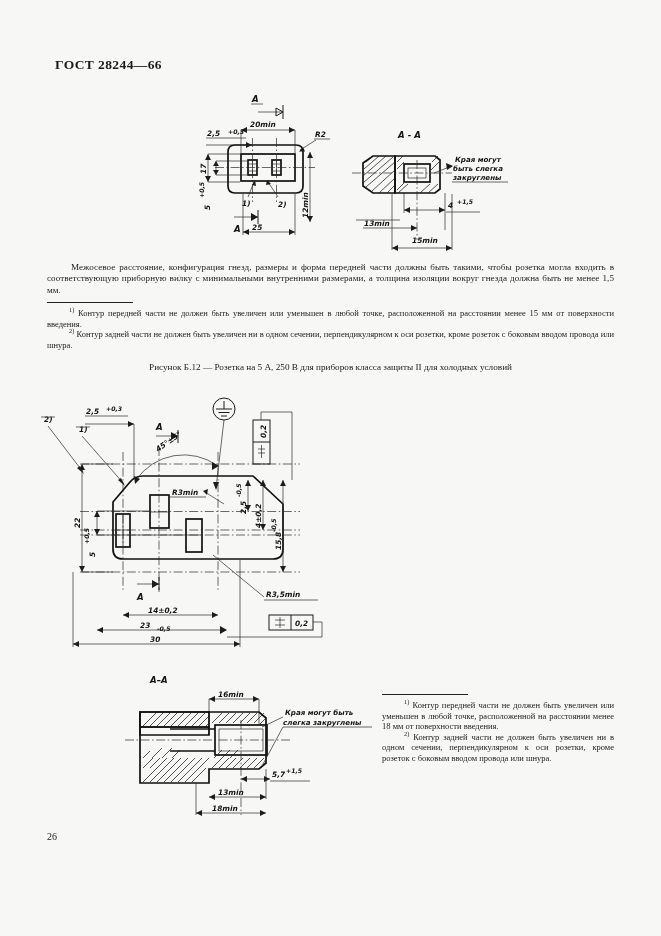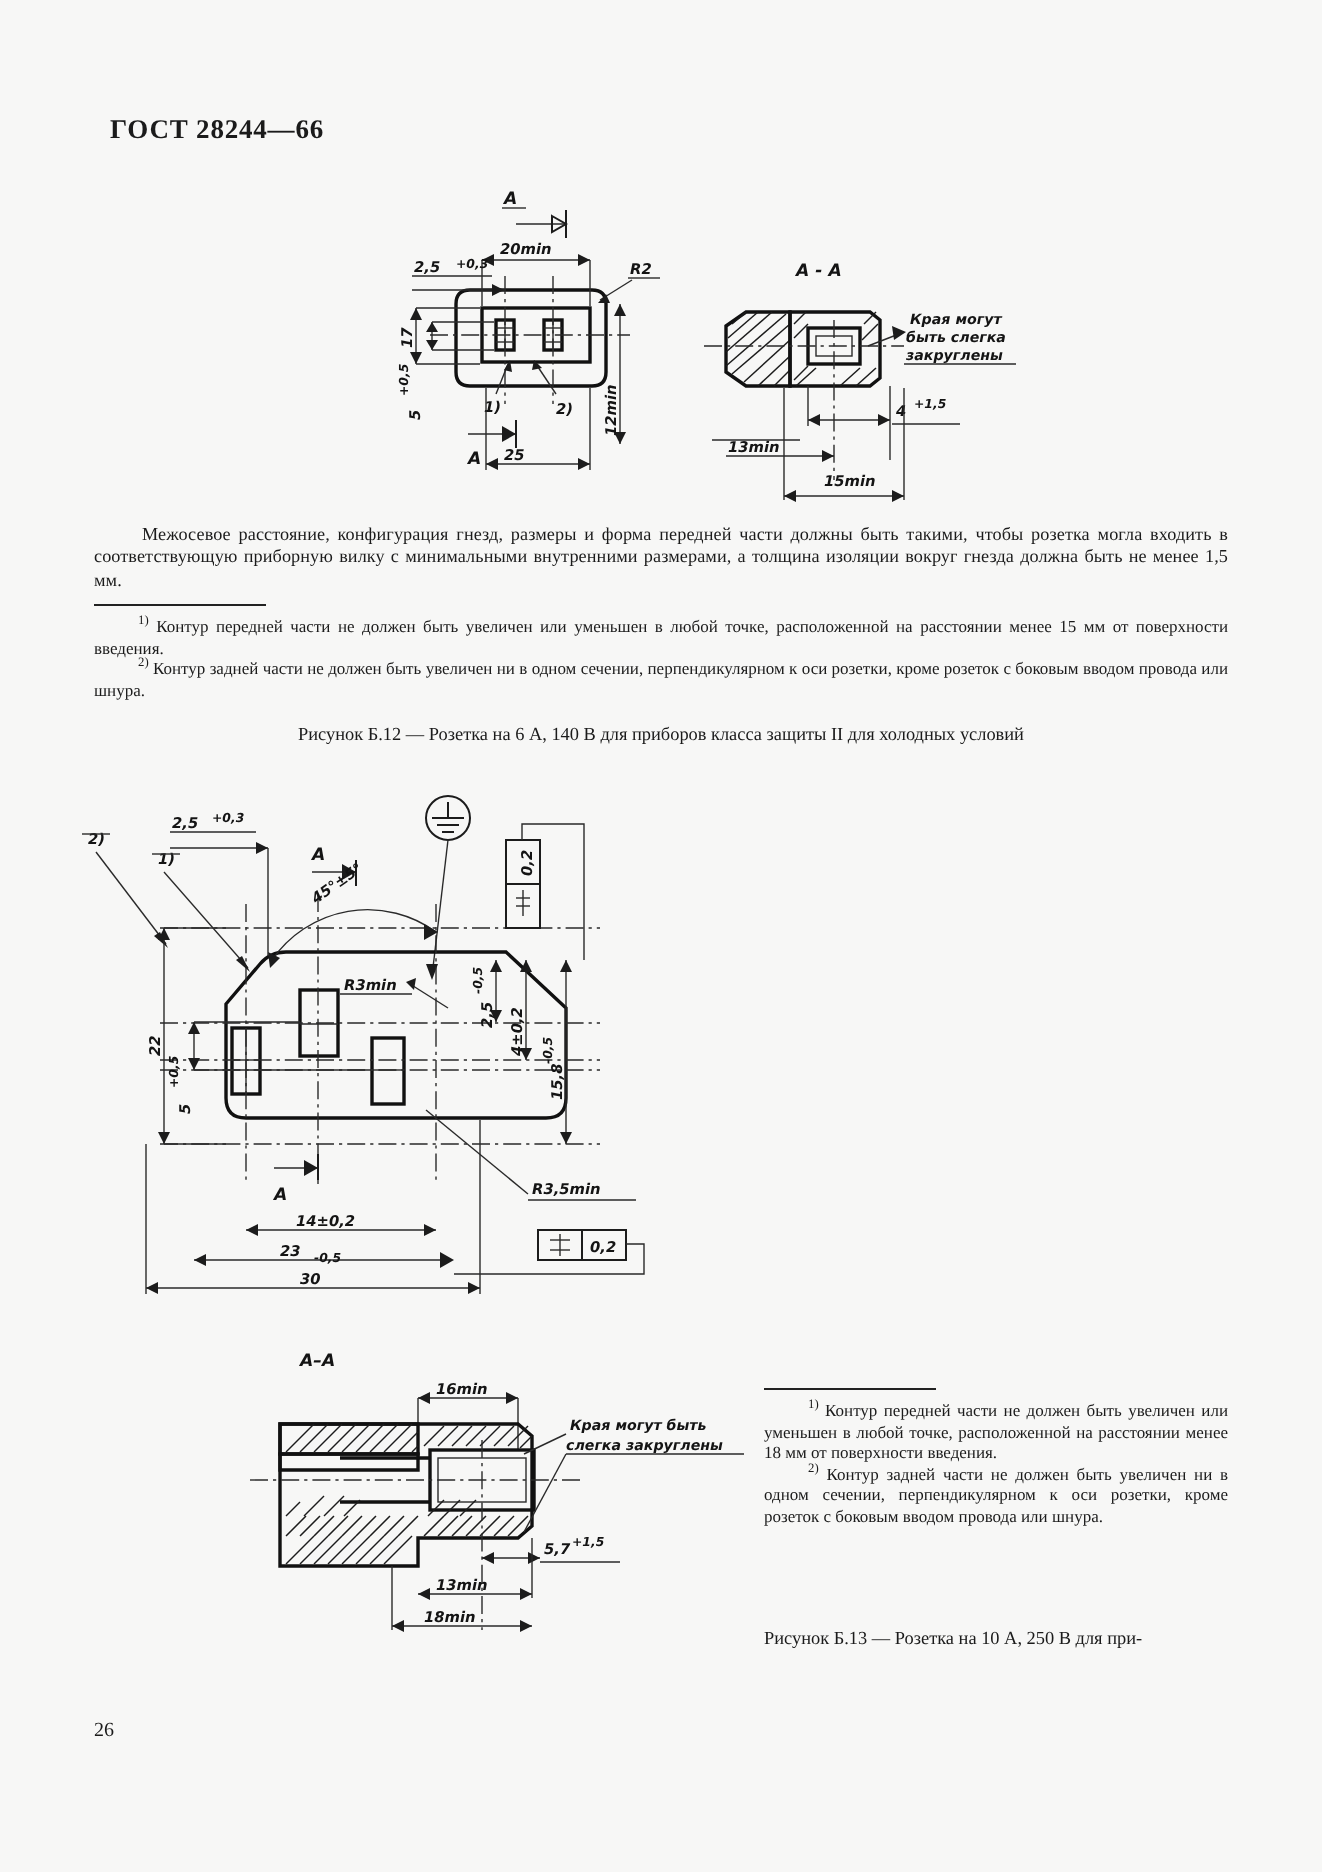--- a/index.html
+++ b/index.html
@@ -32,21 +32,21 @@
   .indent{text-indent:24px;}
   .fn{position:absolute;font-size:8.5px;line-height:10.6px;text-align:justify;}
   .fn p{margin:0;text-indent:22px;}
   sup{font-size:6.4px;vertical-align:super;line-height:0;}
   .fnrule{position:absolute;border-top:1px solid #222;}
 
   .caption{
     position:absolute;font-size:9.2px;line-height:12px;text-align:center;
   }
 
-  .pagenum{position:absolute;left:47px;top:860px;font-size:10px;}
+  .pagenum{position:absolute;left:47px;top:831px;font-size:10px;}
 
   
   svg{position:absolute;overflow:visible;}
   .ln{stroke:#1c1c1c;stroke-width:1;fill:none;}
   .thick{stroke:#111;stroke-width:1.7;fill:none;}
   .thin{stroke:#2a2a2a;stroke-width:.7;fill:none;}
   .cl{stroke:#2a2a2a;stroke-width:.7;fill:none;stroke-dasharray:9 2.5 1.6 2.5;}
   .hatch{stroke:#1c1c1c;stroke-width:.75;fill:none;}
   .dimtxt{
     font-family:"DejaVu Sans", sans-serif;
@@ -256,21 +256,21 @@
     <p class="indent">Межосевое расстояние, конфигурация гнезд, размеры и форма передней части должны быть такими, чтобы розетка могла входить в соответствующую приборную вилку с минимальными внутренними размерами, а толщина изоляции вокруг гнезда должна быть не менее 1,5 мм.</p>
   </div>
 
   <div class="fnrule" style="left:47px;top:302px;width:86px;"></div>
 
   <div class="fn" style="left:47px;top:308px;width:567px;">
     <p><sup>1)</sup> <span>Контур передней части не должен быть увеличен или уменьшен в любой точке, расположенной на расстоянии менее 15 мм от поверхности введения.</span></p>
     <p><sup>2)</sup> <span>Контур задней части не должен быть увеличен ни в одном сечении, перпендикулярном к оси розетки, кроме розеток с боковым вводом провода или шнура.</span></p>
   </div>
 
-  <div class="caption" style="left:47px;top:361px;width:567px;">Рисунок Б.12 — Розетка на 6 А, 140 В для приборов класса защиты II для холодных условий</div>
+  <div class="caption" style="left:47px;top:361px;width:567px;">Рисунок Б.12 — Розетка на 5 А, 250 В для приборов класса защиты II для холодных условий</div>
 
   <svg style="left:0px;top:392px;" width="661" height="280" viewBox="0 0 661 280">
 
     <g>
       <circle class="ln" cx="224" cy="17" r="11" fill="#f7f7f6"></circle>
       <line class="ln" x1="224" y1="9" x2="224" y2="17"></line>
       <line class="ln" x1="216" y1="17" x2="232" y2="17"></line>
       <line class="ln" x1="218.5" y1="20.5" x2="229.5" y2="20.5"></line>
       <line class="ln" x1="221" y1="24" x2="227" y2="24"></line>
 
@@ -581,18 +581,17 @@
   </svg>
 
   <div class="fnrule" style="left:382px;top:694px;width:86px;"></div>
 
   <div class="fn" style="left:382px;top:700px;width:232px;">
     <p><sup>1)</sup> <span>Контур передней части не должен быть увеличен или уменьшен в любой точке, расположенной на расстоянии менее 18 мм от поверхности введения.</span></p>
     <p><sup>2)</sup> <span>Контур задней части не должен быть увеличен ни в одном сечении, перпендикулярном к оси розетки, кроме розеток с боковым вводом провода или шнура.</span></p>
   </div>
 
   <div class="caption" style="left:382px;top:813px;width:232px;text-align:left;">
-    <div>Рисунок Б.13 — Розетка на 10 А, 250 В для при-</div>
   </div>
 
   <div class="pagenum">26</div>
 
 </div>
 
 </body></html>

